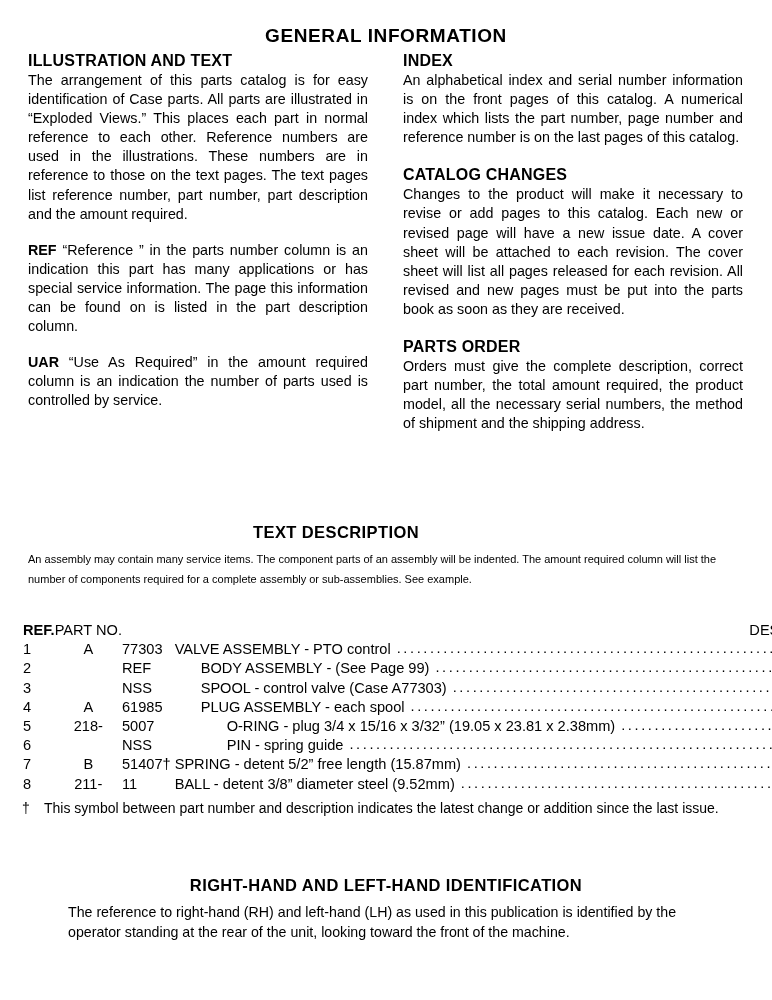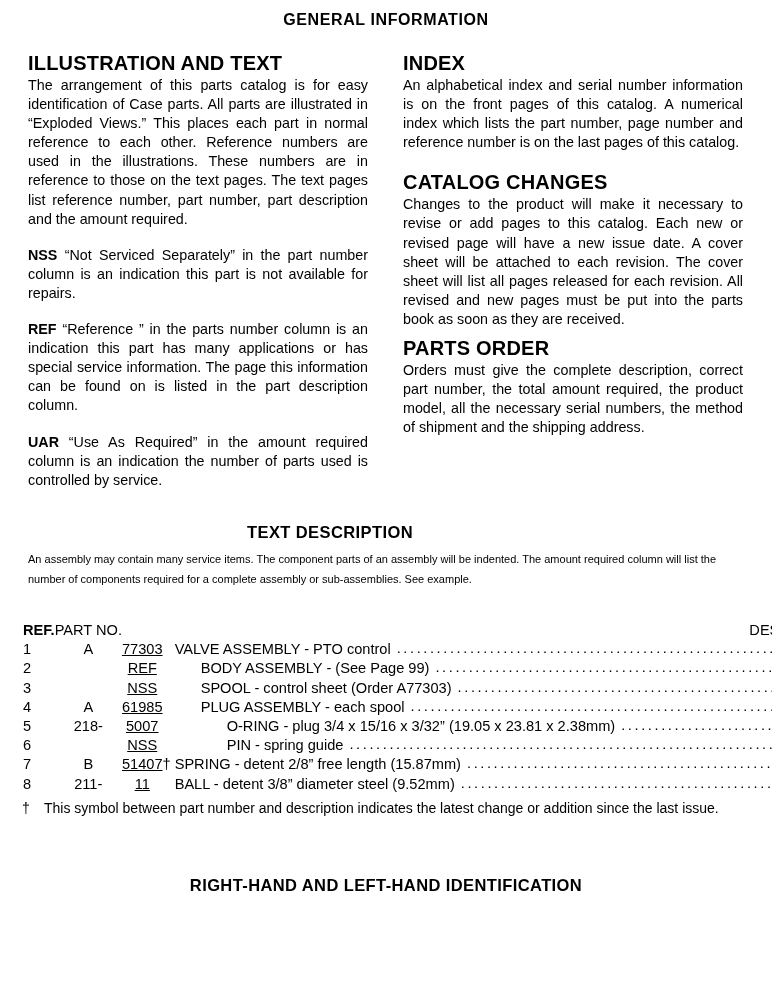--- a/index.html
+++ b/index.html
@@ -21,36 +21,36 @@
     left: 0; top: 0;
     width: 772px;
     height: 1000px;
     box-sizing: border-box;
     padding: 0;
   }
 
   
   .page-title {
     text-align: center;
-    font-size: 16px;
+    font-size: 19px;
     font-weight: bold;
     letter-spacing: 0.6px;
     margin: 0;
-    padding-top: 11px;
+    padding-top: 25px;
   }
 
   .section-title {
     text-align: center;
     font-size: 16.5px;
     font-weight: bold;
     letter-spacing: 0.4px;
   }
 
   .col-heading {
-    font-size: 20px;
+    font-size: 16px;
     font-weight: bold;
     letter-spacing: 0.2px;
     margin: 0 0 1px 0;
   }
 
   
   .two-col {
     position: absolute;
     left: 0;
     top: 52px;
@@ -76,20 +76,21 @@
 
   .tag {
     font-weight: bold;
   }
 
   
   .text-desc-title {
     position: absolute;
     left: 0; top: 523px;
     width: 660px;
+    padding-left: 6px;
   }
   .text-desc-body {
     position: absolute;
     left: 28px; top: 550px;
     width: 716px;
     font-size: 11px;
     line-height: 19.6px;
     margin: 0;
   }
 
@@ -103,21 +104,21 @@
   }
   .parts-table td, .parts-table th {
     padding: 0;
     font-weight: normal;
     vertical-align: baseline;
     line-height: 19.2px;
     white-space: nowrap;
   }
   .c-ref   { width: 34px;  text-align: left;  padding-left: 3px !important; }
   .c-pfx   { width: 46px;  text-align: center; }
-  .c-pn    { width: 62px;  text-align: center; text-decoration: underline; }
+  .c-pn    { width: 62px;  text-align: left; }
   .c-dag   { width: 14px;  text-align: center; }
   .c-desc  { width: auto;  text-align: left; padding-left: 4px !important; }
 
   thead .c-ref  { text-align: left; padding-left: 3px !important; font-weight: bold; }
   thead .c-pfx  { text-align: left; margin-top: 16px; }
   thead .c-desc { text-align: center; }
 
   .desc-cell {
     display: flex;
     align-items: baseline;
@@ -199,35 +200,34 @@
 <div class="page">
 
   <h1 class="page-title">GENERAL INFORMATION</h1>
 
   <div class="two-col">
 
     <div class="col left">
       <div class="col-heading">ILLUSTRATION AND TEXT</div>
       <p>The arrangement of this parts catalog is for easy identification of Case parts. All parts are illustrated in “Exploded Views.” This places each part in normal reference to each other. Reference numbers are used in the illustrations. These numbers are in reference to those on the text pages. The text pages list reference number, part number, part description and the amount required.</p>
 
-      <p class="gap"><span class="tag">NSS</span> <span>“Not Serviced Separately” in the part number column is an indication this part is not available for repairs.</span></p>
 
       <p class="gap"><span class="tag">REF</span> <span>“Reference ” in the parts number column is an indication this part has many applications or has special service information. The page this information can be found on is listed in the part description column.</span></p>
 
       <p class="gap"><span class="tag">UAR</span> <span>“Use As Required” in the amount required column is an indication the number of parts used is controlled by service.</span></p>
     </div>
 
     <div class="col right">
       <div class="col-heading">INDEX</div>
       <p>An alphabetical index and serial number information is on the front pages of this catalog. A numerical index which lists the part number, page number and reference number is on the last pages of this catalog.</p>
 
       <div class="col-heading" style="margin-top:19px">CATALOG CHANGES</div>
       <p>Changes to the product will make it necessary to revise or add pages to this catalog. Each new or revised page will have a new issue date. A cover sheet will be attached to each revision. The cover sheet will list all pages released for each revision. All revised and new pages must be put into the parts book as soon as they are received.</p>
 
-      <div class="col-heading" style="margin-top:8px">PARTS ORDER</div>
+      <div class="col-heading" style="margin-top:19px">PARTS ORDER</div>
       <p>Orders must give the complete description, correct part number, the total amount required, the product model, all the necessary serial numbers, the method of shipment and the shipping address.</p>
     </div>
 
   </div>
 
   <div class="section-title text-desc-title">TEXT DESCRIPTION</div>
   <p class="text-desc-body">An assembly may contain many service items. The component parts of an assembly will be indented. The amount required column will list the number of components required for a complete assembly or sub-assemblies. See example.</p>
 
   <table class="parts-table">
     <thead>
@@ -265,21 +265,21 @@
             </div>
           </td>
         </tr>
         <tr>
           <td class="c-ref">3</td>
           <td class="c-pfx"></td>
           <td class="c-pn">NSS</td>
           <td class="c-dag"></td>
           <td class="c-desc">
             <div class="desc-cell indent-1">
-              <span class="desc-txt">SPOOL - control sheet (Order A77303)</span>
+              <span class="desc-txt">SPOOL - control valve (Case A77303)</span>
               <span class="leader"></span>
             </div>
           </td>
         </tr>
         <tr>
           <td class="c-ref">4</td>
           <td class="c-pfx">A</td>
           <td class="c-pn">61985</td>
           <td class="c-dag"></td>
           <td class="c-desc">
@@ -313,21 +313,21 @@
             </div>
           </td>
         </tr>
         <tr>
           <td class="c-ref">7</td>
           <td class="c-pfx">B</td>
           <td class="c-pn">51407</td>
           <td class="c-dag">†</td>
           <td class="c-desc">
             <div class="desc-cell">
-              <span class="desc-txt">SPRING - detent 2/8” free length (15.87mm)</span>
+              <span class="desc-txt">SPRING - detent 5/2” free length (15.87mm)</span>
               <span class="leader"></span>
             </div>
           </td>
         </tr>
         <tr>
           <td class="c-ref">8</td>
           <td class="c-pfx">211-</td>
           <td class="c-pn">11</td>
           <td class="c-dag"></td>
           <td class="c-desc">
@@ -339,20 +339,21 @@
         </tr>
       </tbody>
   </table>
 
   <div class="footnote">
     <span class="fn-mark">†</span>
     <span class="fn-text">This symbol between part number and description indicates the latest change or addition since the last issue.</span>
   </div>
 
   <div class="section-title rhlh-title">RIGHT-HAND AND LEFT-HAND IDENTIFICATION</div>
+  <p class="rhlh-body">The reference to right-hand (RH) and left-hand (LH) as used in this publication is identified by the operator standing at the rear of the unit, looking toward the front of the machine.</p>
 
   <div class="footer">
     <span class="f-left">Rac 8-1320</span>
     <span class="f-mid">Issued November, 1982</span>
     <span class="f-right">Printed in U.S.A.</span>
   </div>
 
 </div>
 
 </body></html>

